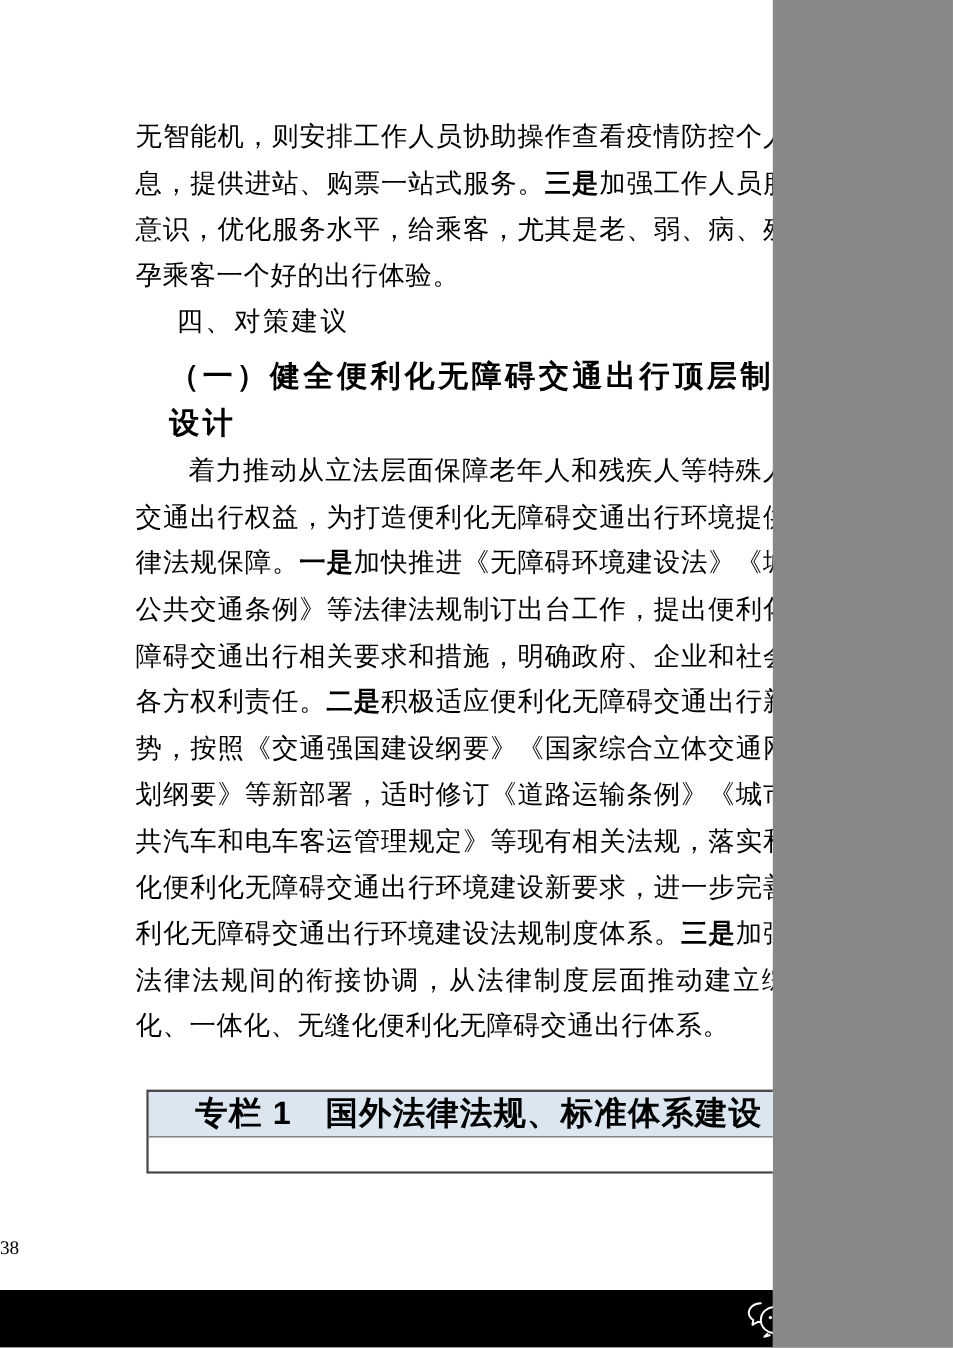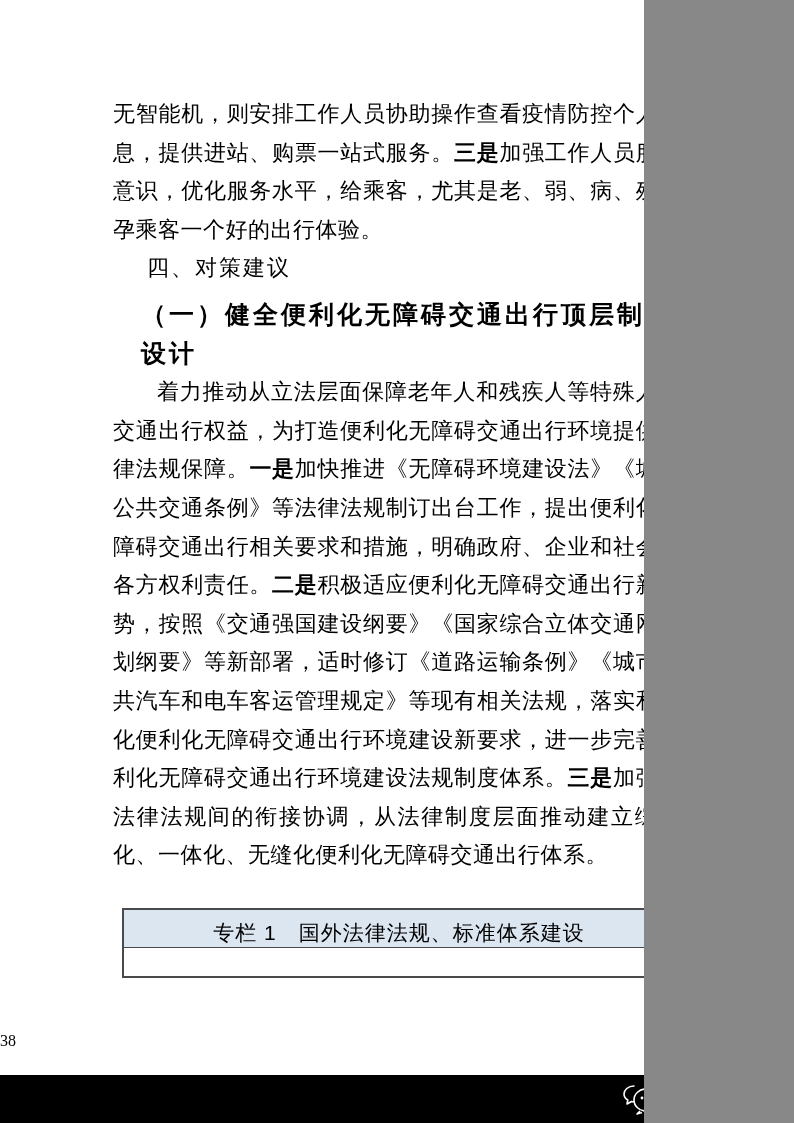--- a/index.html
+++ b/index.html
@@ -50,22 +50,22 @@
     position:absolute;
     left:122px;top:908px;
     width:554px;
     border:2px solid #4a4a4a;
     box-sizing:border-box;
   }
   .column-box-header{
     height:37px;
     background:#dce6f1;
     border-bottom:1.5px solid #4a4a4a;
-    display:flex;align-items:flex-end;justify-content:center;
-    font-size:21px;font-weight:normal;letter-spacing:1px;
+    display:flex;align-items:flex-start;justify-content:center;
+    font-size:27px;font-weight:bold;letter-spacing:1px;
   }
   .column-box-body{ height:28px; background:#ffffff; }
   .page-number{
     position:absolute;
     left:0;top:1032px;width:794px;
     text-align:left;
     font-family:"Liberation Serif", serif;
     font-size:16px;
   }
   .footer-bar{

